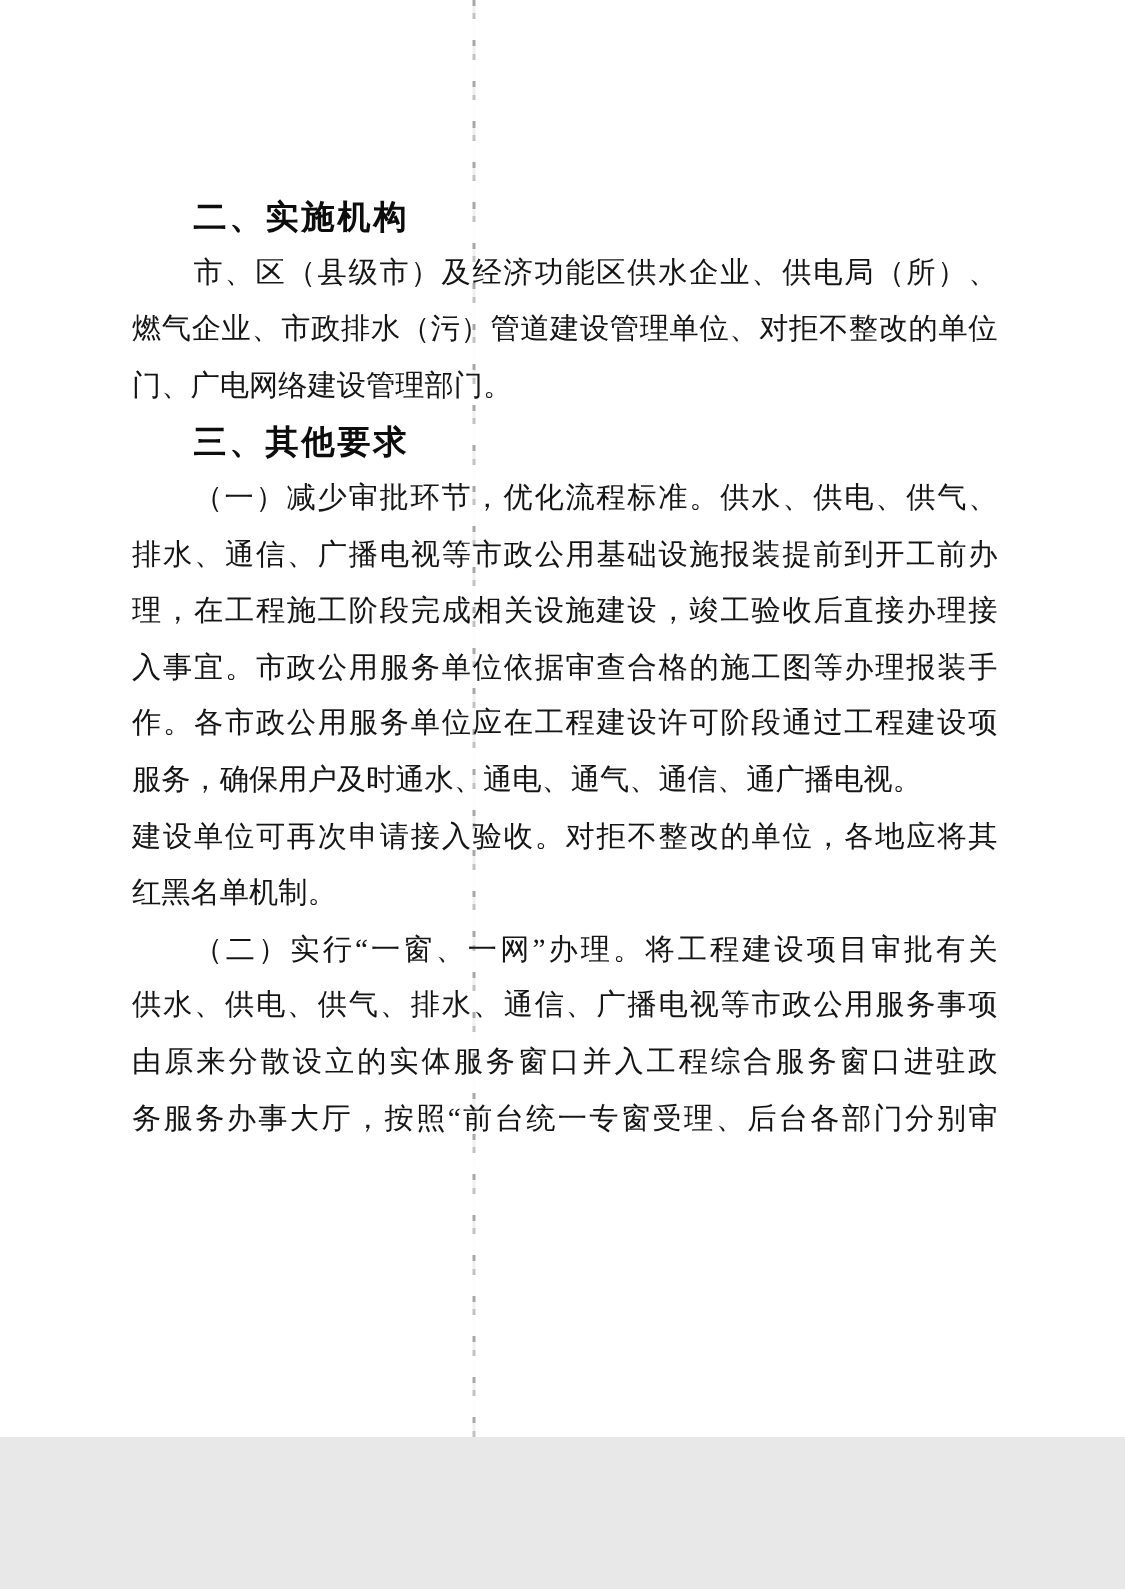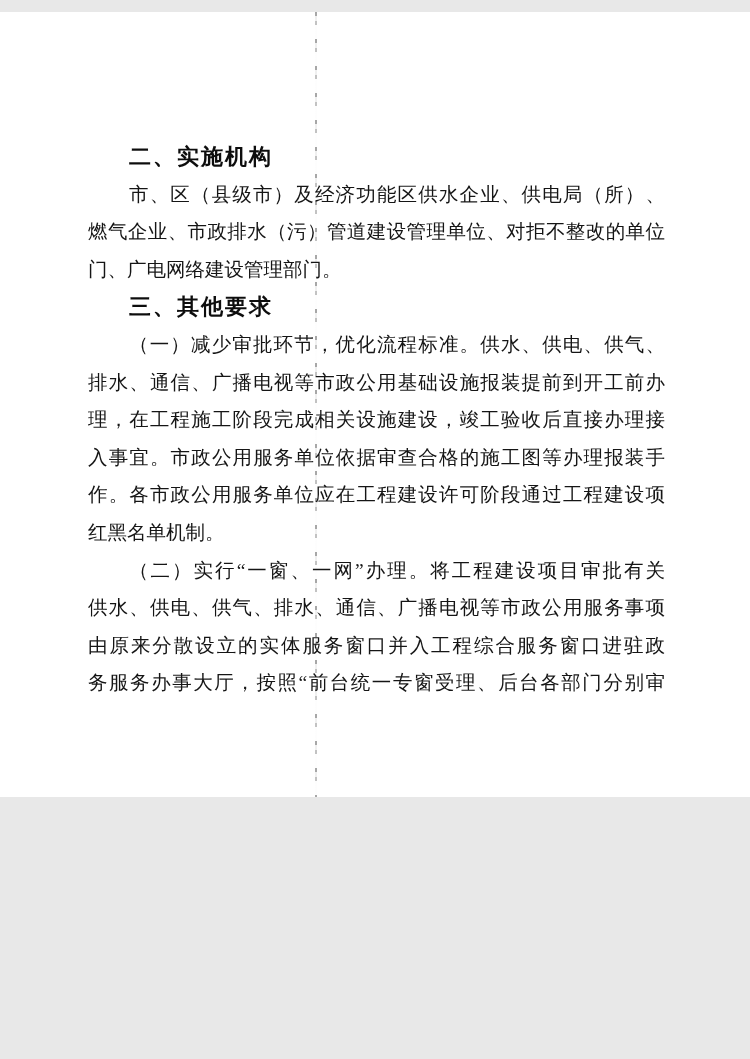--- a/index.html
+++ b/index.html
@@ -4,22 +4,22 @@
 <title></title>
 <style>
   html, body {
     margin: 0;
     padding: 0;
     background: #e8e8e8;
   }
   .page {
     position: relative;
     width: 750px;
-    height: 785px;
-    margin: 12px auto;
+    height: 958px;
+    margin: 0 auto;
     background: #ffffff;
     overflow: hidden;
     font-family: "Liberation Serif", serif;
   }
   
   .fold-line {
     position: absolute;
     left: 315px;
     top: 0;
     width: 2px;
@@ -82,20 +82,22 @@
       <div class="line heading indent">二、实施机构</div>
       <div class="line body indent just">市、区（县级市）及经济功能区供水企业、供电局（所）、</div>
       <div class="line body just">燃气企业、市政排水（污）管道建设管理单位、对拒不整改的单位</div>
       <div class="line body">门、广电网络建设管理部门。</div>
       <div class="line heading indent">三、其他要求</div>
       <div class="line body indent just">（一）减少审批环节，优化流程标准。供水、供电、供气、</div>
       <div class="line body just">排水、通信、广播电视等市政公用基础设施报装提前到开工前办</div>
       <div class="line body just">理，在工程施工阶段完成相关设施建设，竣工验收后直接办理接</div>
       <div class="line body just">入事宜。市政公用服务单位依据审查合格的施工图等办理报装手</div>
       <div class="line body just">作。各市政公用服务单位应在工程建设许可阶段通过工程建设项</div>
+      <div class="line body">服务，确保用户及时通水、通电、通气、通信、通广播电视。</div>
+      <div class="line body just">建设单位可再次申请接入验收。对拒不整改的单位，各地应将其</div>
       <div class="line body">红黑名单机制。</div>
       <div class="line body indent just">（二）实行“一窗、一网”办理。将工程建设项目审批有关</div>
       <div class="line body just">供水、供电、供气、排水、通信、广播电视等市政公用服务事项</div>
       <div class="line body just">由原来分散设立的实体服务窗口并入工程综合服务窗口进驻政</div>
       <div class="line body just">务服务办事大厅，按照“前台统一专窗受理、后台各部门分别审</div>
     </div>
   <div class="page-number">- 3 -</div>
 </div>
 
 </body></html>

